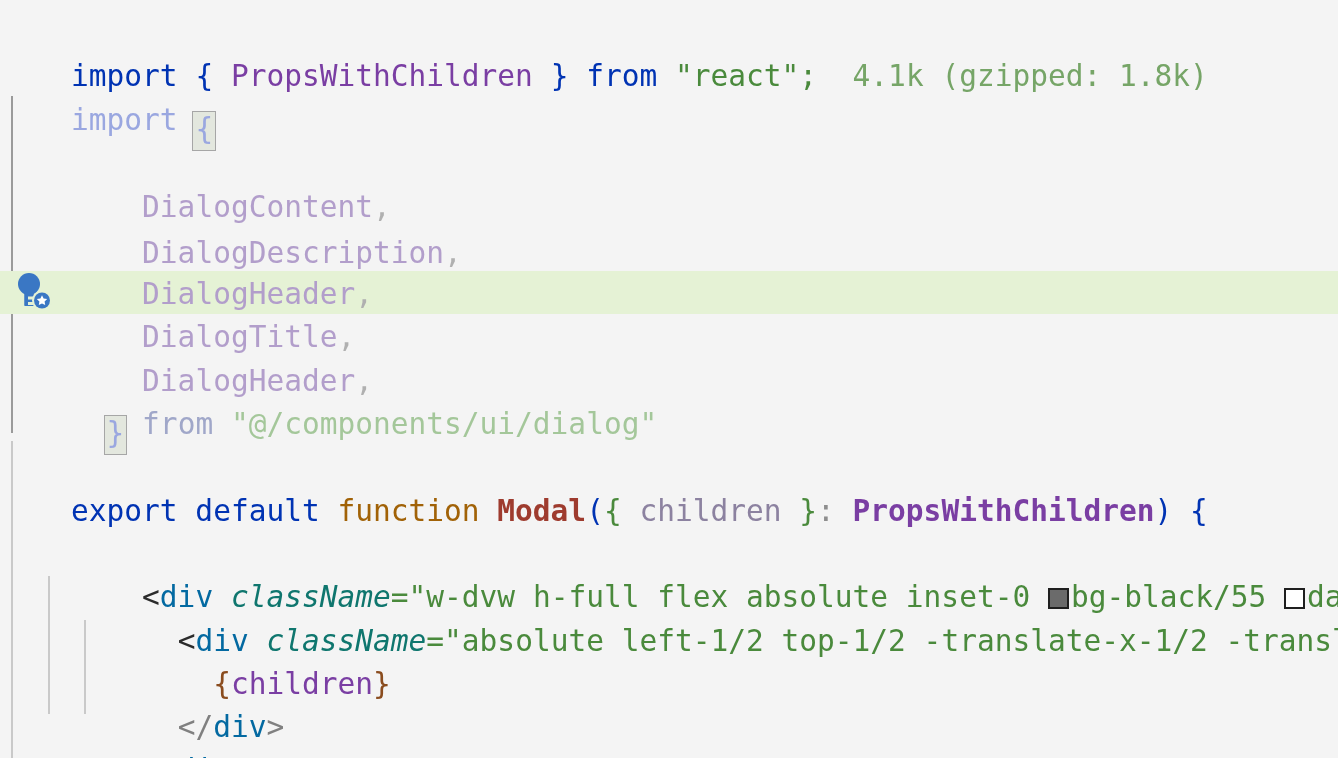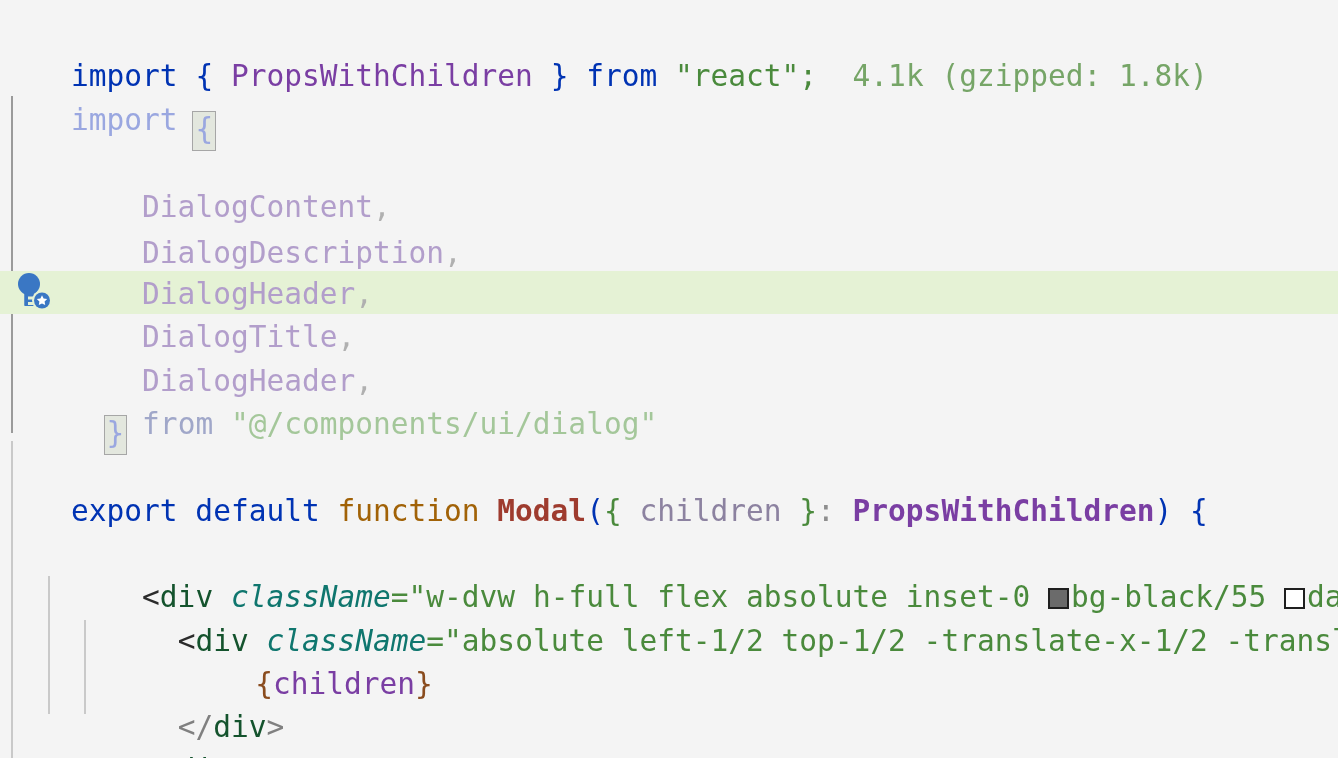--- a/index.html
+++ b/index.html
@@ -61,21 +61,21 @@
   .kw       { color: #0033b3; }
   .kw2      { color: #a16207; }
   .plain    { color: #2b2b2b; }
   .ident    { color: #7a3ea3; }
   .fname    { color: #9e3b2e; font-weight: bold; }
   .typ      { color: #7a3ea3; font-weight: bold; }
   .str      { color: #4a8a3c; }
   .brace-b  { color: #0033b3; }
   .brace-g  { color: #4a8a3c; }
   .brace-br { color: #8a4c1e; }
-  .tag      { color: #14532d; }
+  .tag      { color: #0369a1; }
   .attr     { color: #0f766e; font-style: italic; }
   .slash    { color: #808080; }
   .hint     { color: #76a567; }
   .param    { color: #8c82a0; }
   .gray     { color: #8e8e8e; }
 
   
   .d-kw     { color: #9aa7e0; }
   .d-ident  { color: #b29ecb; }
   .d-punct  { color: #b0b0b0; }
@@ -172,21 +172,21 @@
 
 
   <div class="line" style="top:533px;">
     <span class="txt"><span class="plain">    </span><span class="plain">&lt;</span><span class="tag">div</span><span class="plain"> </span><span class="attr">className</span><span class="str">="</span><span class="str">w-dvw h-full flex absolute inset-0 </span><span class="swatch swatch-dark"></span><span class="str">bg-black/55 </span><span class="swatch swatch-white"></span><span class="str">dark:b</span></span>
   </div>
 
   <div class="line" style="top:577px;">
     <span class="txt"><span class="plain">      </span><span class="plain">&lt;</span><span class="tag">div</span><span class="plain"> </span><span class="attr">className</span><span class="str">="</span><span class="str">absolute left-1/2 top-1/2 -translate-x-1/2 -translate-y</span></span>
   </div>
 
-  <div class="line" style="top:620px;padding-left:42px;">
+  <div class="line" style="top:620px;">
     <span class="txt"><span class="plain">        </span><span class="brace-br">{</span><span class="ident">children</span><span class="brace-br">}</span></span>
   </div>
 
   <div class="line" style="top:663px;">
     <span class="txt"><span class="plain">      </span><span class="slash">&lt;/</span><span class="tag">div</span><span class="slash">&gt;</span></span>
   </div>
 
   <div class="line" style="top:706px;">
     <span class="txt"><span class="plain">    </span><span class="slash">&lt;/</span><span class="tag">div</span><span class="slash">&gt;</span></span>
   </div>

